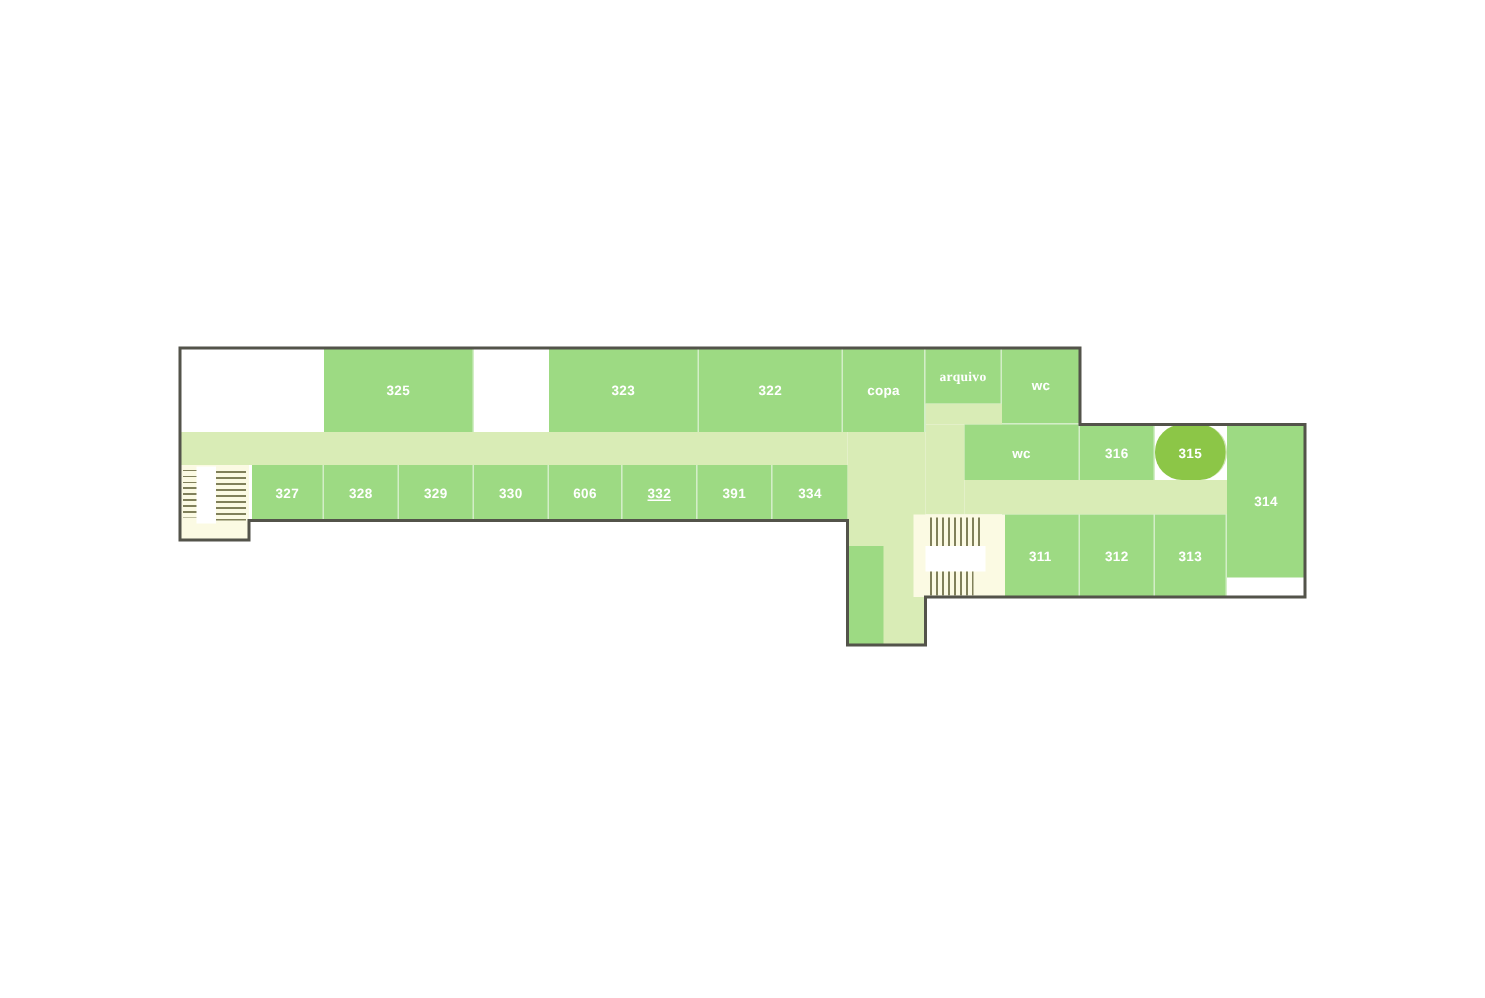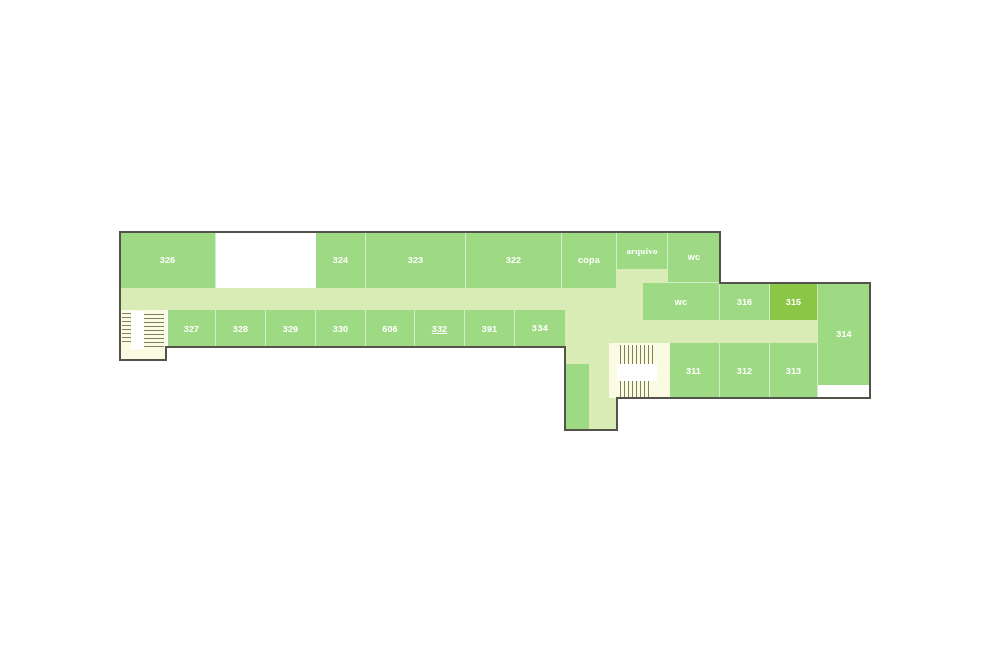--- a/index.html
+++ b/index.html
@@ -44,25 +44,22 @@
 <body>
 
 <div class="plan">
 
   <div class="region corridor" style="left:120px;top:288px;width:445px;height:22px;"></div>
   <div class="region corridor" style="left:565px;top:288px;width:52px;height:142px;"></div>
   <div class="region corridor" style="left:617px;top:269px;width:51px;height:14px;"></div>
   <div class="region corridor" style="left:617px;top:283px;width:26px;height:60px;"></div>
   <div class="region corridor" style="left:643px;top:320px;width:175px;height:23px;"></div>
 
-  <div class="region room div-r" style="left:120px;top:232px;width:96px;height:56px;">
-      <span>326</span>
-    </div>
-  <div class="region room div-r" style="left:316px;top:232px;width:50px;height:56px;">
-      <span>324</span>
+  <div class="region room div-r" style="left:216px;top:232px;width:100px;height:56px;">
+      <span>325</span>
     </div>
   <div class="region room div-r" style="left:366px;top:232px;width:100px;height:56px;">
       <span>323</span>
     </div>
   <div class="region room div-r" style="left:466px;top:232px;width:96px;height:56px;">
       <span>322</span>
     </div>
   <div class="region room div-r" style="left:562px;top:232px;width:55px;height:56px;">
       <span>copa</span>
     </div>
@@ -87,31 +84,31 @@
     </div>
   <div class="region room div-r" style="left:366px;top:310px;width:49px;height:37px;">
       <span>606</span>
     </div>
   <div class="region room div-r" style="left:415px;top:310px;width:50px;height:37px;text-decoration:underline;">
       <span>332</span>
     </div>
   <div class="region room div-r" style="left:465px;top:310px;width:50px;height:37px;">
       <span>391</span>
     </div>
-  <div class="region room" style="left:515px;top:310px;width:50px;height:37px;font-family:Liberation Mono, monospace;">
+  <div class="region room" style="left:515px;top:310px;width:50px;height:37px;">
       <span>334</span>
     </div>
 
   <div class="region room div-r" style="left:643px;top:283px;width:77px;height:37px;">
       <span>wc</span>
     </div>
   <div class="region room div-r" style="left:720px;top:283px;width:50px;height:37px;">
       <span>316</span>
     </div>
-  <div class="region room selected div-r" style="left:770px;top:283px;width:48px;height:37px;">
+  <div class="region room selected div-r" style="left:770px;top:283px;width:48px;height:37px;border-radius:18px;">
       <span>315</span>
     </div>
   <div class="region room" style="left:818px;top:283px;width:52px;height:102px;">
       <span>314</span>
     </div>
   <div class="region room div-r" style="left:668px;top:343px;width:52px;height:55px;">
       <span>311</span>
     </div>
   <div class="region room div-r" style="left:720px;top:343px;width:50px;height:55px;">
       <span>312</span>

